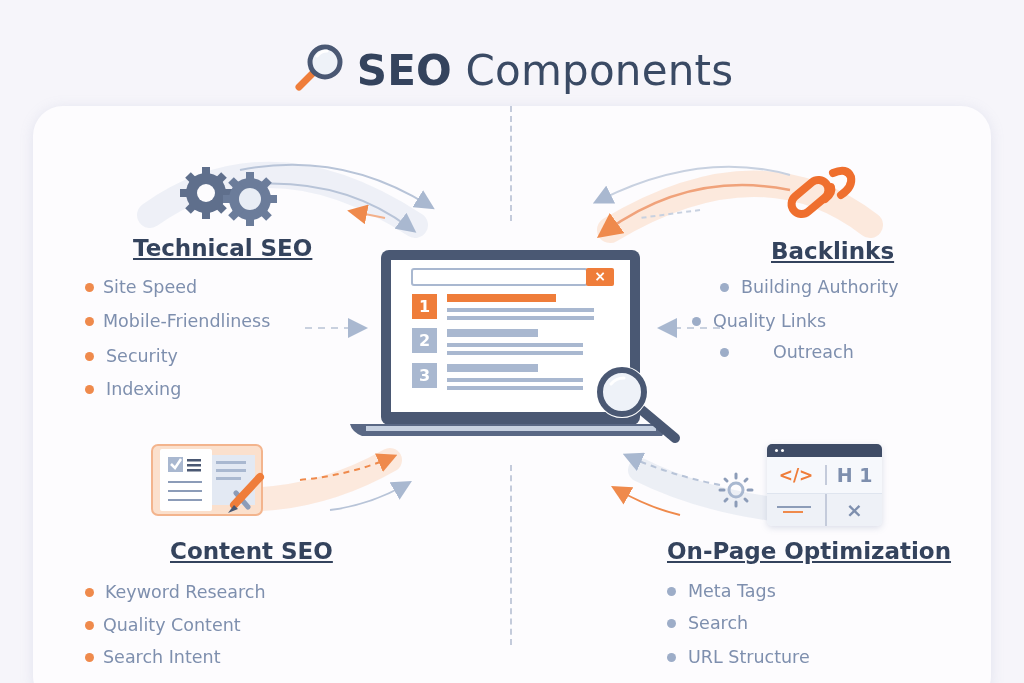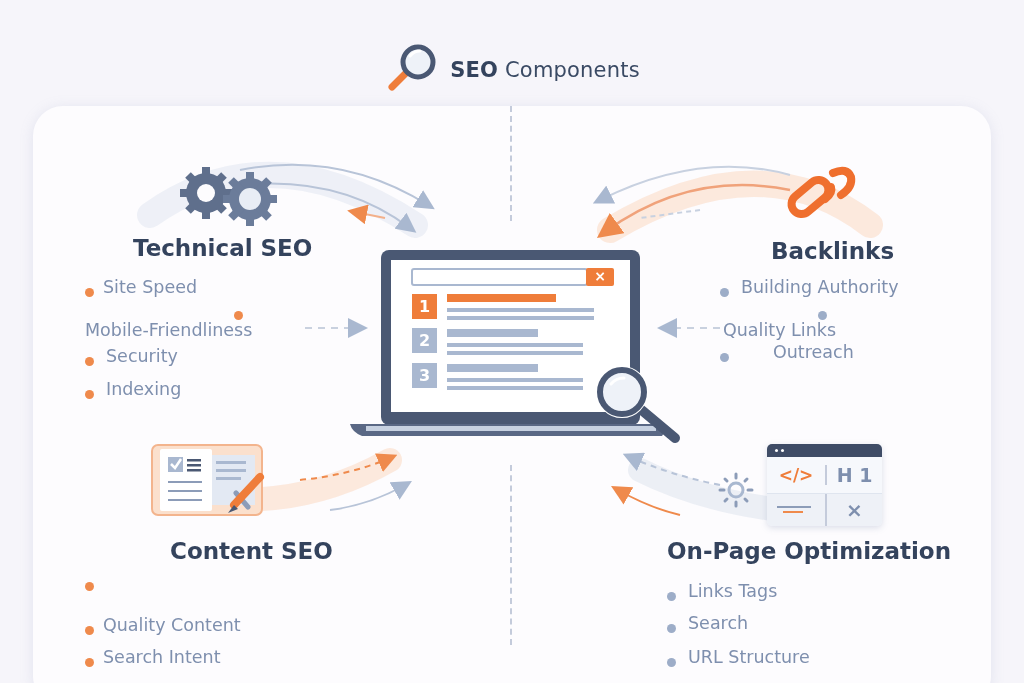--- a/index.html
+++ b/index.html
@@ -7,38 +7,38 @@
   body {
     background: #f6f5fa;
     font-family: "DejaVu Sans", "Liberation Sans", sans-serif;
     position: relative;
     color: #34445e;
   }
   .title {
     position: absolute; top: 42px; left: 0; width: 1024px;
     display: flex; justify-content: center; align-items: center; gap: 10px;
   }
-  .title-text { font-size: 21px; color: #3a4a64; letter-spacing: 0.2px; }
+  .title-text { font-size: 42px; color: #3a4a64; letter-spacing: 0.2px; }
   .title-text b { font-weight: bold; color: #34435d; }
 
   .card {
     position: absolute; left: 33px; top: 106px; width: 958px; height: 600px;
     background: #fdfcfe; border-radius: 30px;
     box-shadow: 0 2px 14px rgba(140,150,190,0.18);
   }
   .divider {
     position: absolute; left: 510px; width: 0;
     border-left: 2px dashed #c4cbdb;
   }
   .section-title {
-    font-size: 23px; font-weight: bold; color: #34435d; white-space: nowrap;
+    font-size: 23px; font-weight: bold; color: #34435d; white-space: nowrap; text-decoration: underline;
   }
   .item {
     position: absolute; white-space: nowrap;
-    font-size: 17.5px; color: #7e8fae; display: flex; align-items: flex-end;
+    font-size: 17.5px; color: #7e8fae; display: flex; align-items: center;
   }
   .dot { width: 9px; height: 9px; border-radius: 50%; display: inline-block; margin-right: 9px; }
   .dot.orange { background: #ef8a4c; }
   .dot.blue { background: #9dadc8; }
 
   svg { overflow: visible; }
 </style>
 </head>
 <body>
 
@@ -113,21 +113,21 @@
         </g>
       </g>
       <circle cx="72" cy="34" r="11" fill="#e8edf5"></circle>
     </svg>
   </span>
   <div class="section-title" style="position:absolute;left:133px;top:235px;">Technical SEO</div>
   <div class="item" style="left:85px;top:277px;">
       <span class="dot orange"></span>
       <span>Site Speed</span>
     </div>
-  <div class="item" style="left:85px;top:311px;flex-direction:column;">
+  <div class="item" style="left:85px;top:311px;">
       <span class="dot orange"></span>
       <span>Mobile-Friendliness</span>
     </div>
   <div class="item" style="left:85px;top:346px;">
       <span class="dot orange"></span>
       <span style="margin-left:3px;">Security</span>
     </div>
   <div class="item" style="left:85px;top:379px;">
       <span class="dot orange"></span>
       <span style="margin-left:3px;">Indexing</span>
@@ -142,21 +142,21 @@
         <path d="M48 10 Q62 4 66 14 Q68 24 56 32"></path>
         <path d="M40 36 Q48 30 46 24"></path>
       </g>
     </svg>
   </span>
   <div class="section-title" style="position:absolute;left:771px;top:238px;">Backlinks</div>
   <div class="item" style="left:720px;top:277px;">
       <span class="dot blue"></span>
       <span style="margin-left:3px;">Building Authority</span>
     </div>
-  <div class="item" style="left:720px;top:311px;flex-direction:column;">
+  <div class="item" style="left:692px;top:311px;">
       <span class="dot blue"></span>
       <span style="margin-left:3px;">Quality Links</span>
     </div>
   <div class="item" style="left:720px;top:342px;gap:32px;">
       <span class="dot blue"></span>
       <span style="margin-left:3px;">Outreach</span>
     </div>
 </div>
 
 <div style="position:absolute;left:350px;top:250px;width:340px;height:200px;">
@@ -215,20 +215,21 @@
       <rect x="18" y="47" width="34" height="2" fill="#8c9cb8"></rect>
       <rect x="18" y="56" width="34" height="2" fill="#8c9cb8"></rect>
       <line x1="86" y1="50" x2="98" y2="64" stroke="#8c9cb8" stroke-width="5" stroke-linecap="round"></line>
       <line x1="110" y1="34" x2="84" y2="62" stroke="#ef7d3a" stroke-width="8" stroke-linecap="round"></line>
       <path d="M84 62 L78 70 L88 66 Z" fill="#4a5873"></path>
     </svg>
   </span>
   <div class="section-title" style="position:absolute;left:137px;top:538px;margin-left:33px;">Content SEO</div>
   <div class="item" style="left:85px;top:582px;">
       <span class="dot orange"></span>
+      <span style="margin-left:2px;">Keyword Research</span>
     </div>
   <div class="item" style="left:85px;top:615px;">
       <span class="dot orange"></span>
       <span>Quality Content</span>
     </div>
   <div class="item" style="left:85px;top:647px;">
       <span class="dot orange"></span>
       <span>Search Intent</span>
     </div>
 </div>
@@ -262,21 +263,21 @@
       <span style="width:60px;position:relative;height:100%;border-right:2px solid #c4cbdb;">
         <span style="position:absolute;left:10px;top:12px;width:34px;height:2px;background:#8c9cb8;"></span>
         <span style="position:absolute;left:16px;top:17px;width:20px;height:2px;background:#ef8a4c;"></span>
       </span>
       <span style="flex:1;text-align:center;color:#7e8fae;font-size:20px;font-weight:bold;">×</span>
     </div>
   </div>
   <div class="section-title" style="position:absolute;left:667px;top:538px;">On-Page Optimization</div>
   <div class="item" style="left:667px;top:581px;">
       <span class="dot blue"></span>
-      <span style="margin-left:3px;">Links Tags</span>
+      <span style="margin-left:3px;">Meta Tags</span>
     </div>
   <div class="item" style="left:667px;top:613px;">
       <span class="dot blue"></span>
       <span style="margin-left:3px;">Search</span>
     </div>
   <div class="item" style="left:667px;top:647px;">
       <span class="dot blue"></span>
       <span style="margin-left:3px;">URL Structure</span>
     </div>
 </div>

